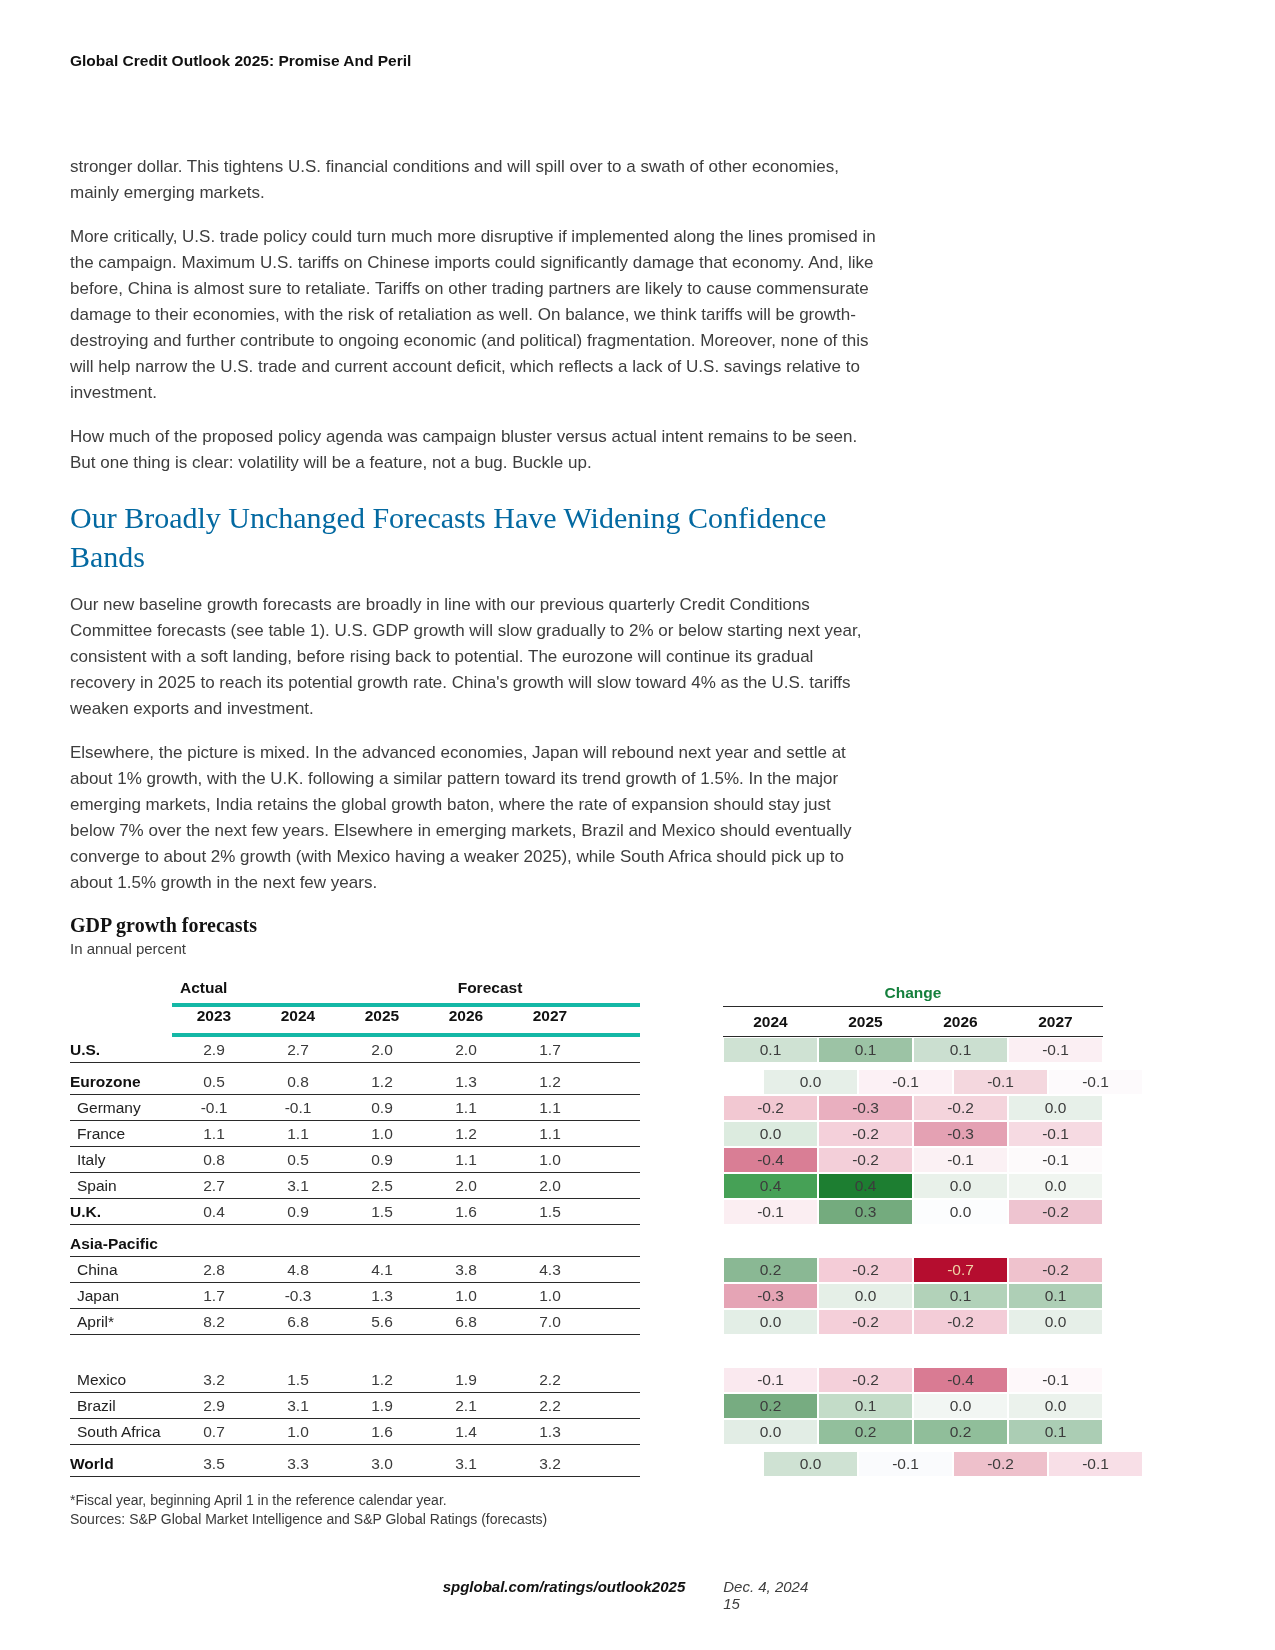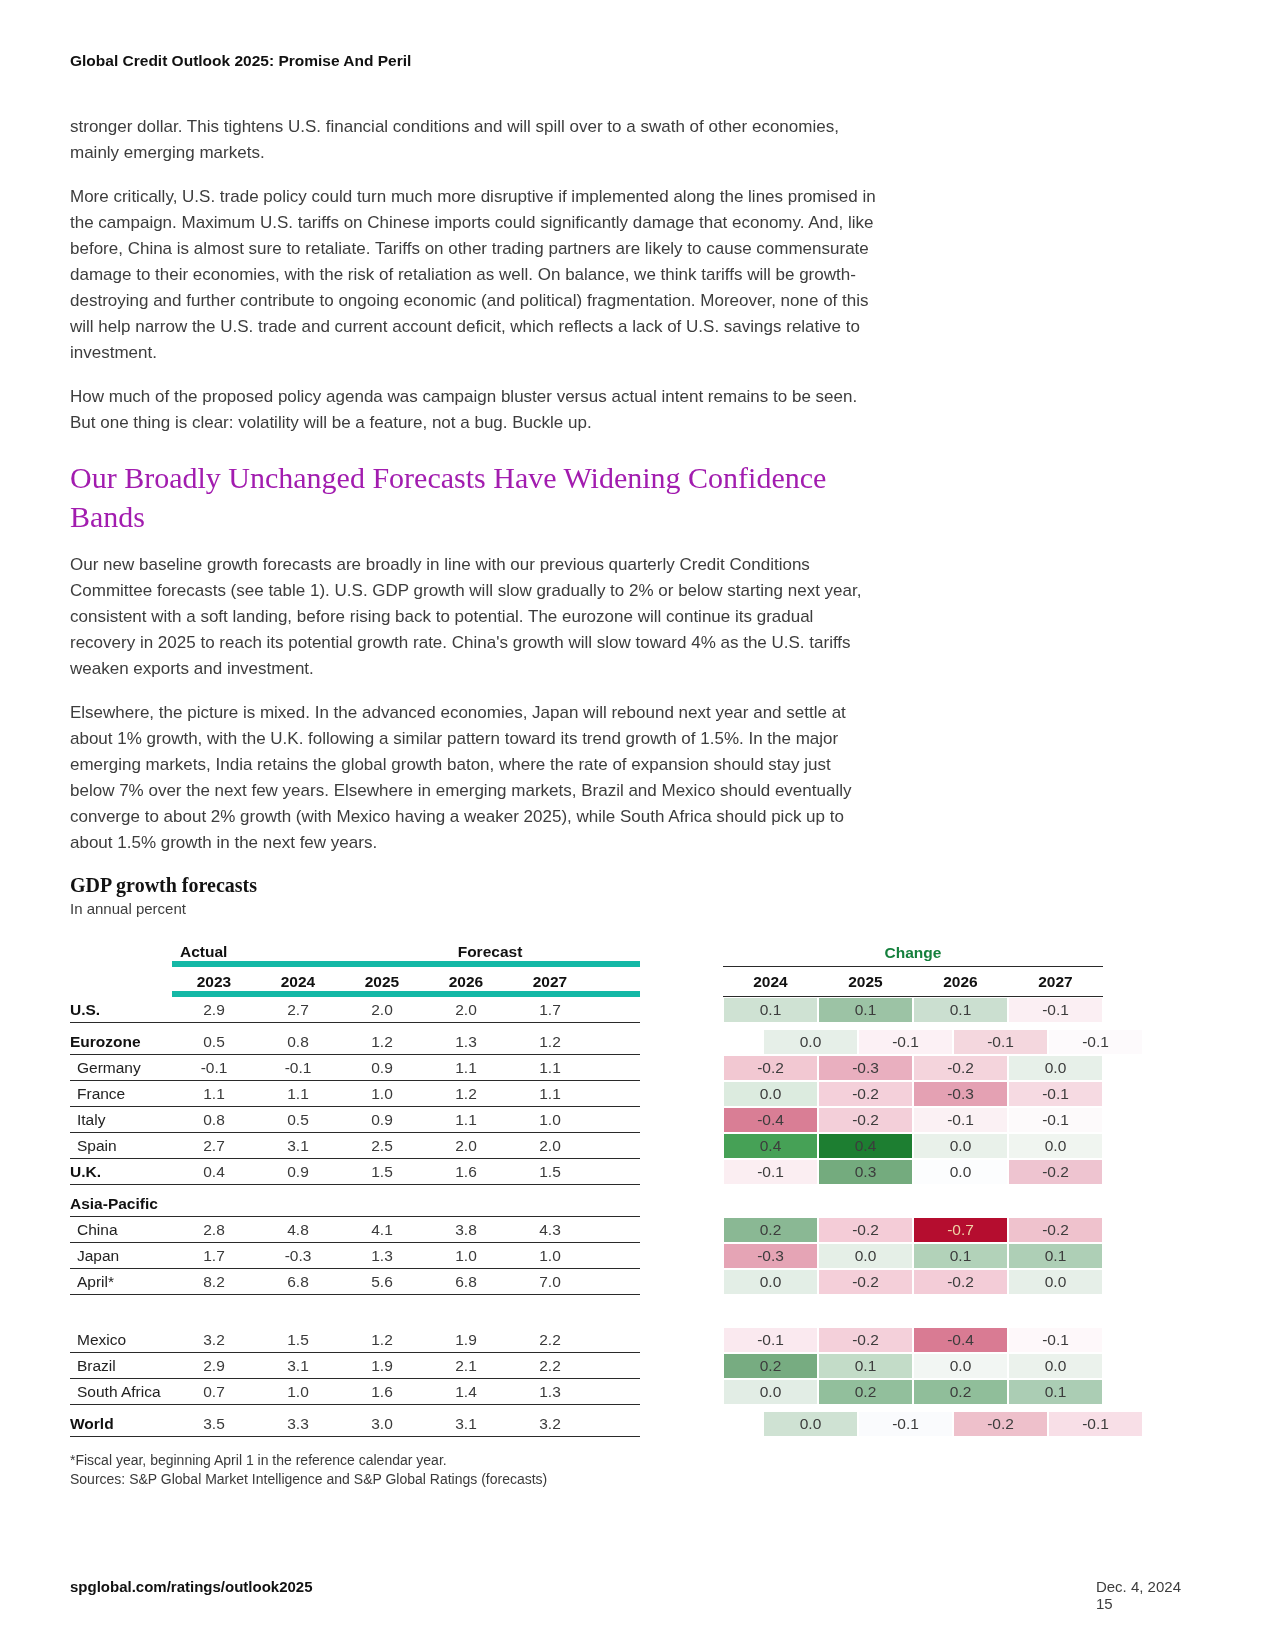--- a/index.html
+++ b/index.html
@@ -7,33 +7,33 @@
   body {
     width: 1275px; height: 1650px;
     position: relative; overflow: hidden;
     font-family: "Liberation Sans", sans-serif;
     color: #3d3d3d;
   }
   .page { position: absolute; inset: 0; padding: 52px 130px 0 70px; }
 
   .running-header {
     font-size: 15.5px; font-weight: bold; color: #111;
-    margin-bottom: 44px;
+    margin-bottom: 84px;
   }
 
   .body-copy { width: 806px; }
   .body-copy p {
     font-size: 17px; line-height: 26px; color: #3d3d3d;
     margin-bottom: 18px;
   }
 
   h1.section-heading {
     font-family: "Liberation Serif", serif;
     font-weight: 500;
-    font-size: 30px; line-height: 39px; color: #a21caf;
+    font-size: 30px; line-height: 39px; color: #0369a1;
     width: 806px;
     margin: 22px 0 16px 0;
   }
 
   .table-title {
     font-family: "Liberation Serif", serif;
     font-size: 20px; font-weight: bold; color: #121212;
     margin-top: 12px;
   }
   .table-subtitle { font-size: 15px; color: #3d3d3d; margin-top: 3px; }
@@ -52,22 +52,22 @@
   .tleft.nob { border-bottom: none; }
 
   .tlabel { width: 102px; white-space: nowrap; color: #222; flex: 0 0 auto; }
   .tlabel.b { font-weight: bold; color: #111; }
   .tlabel.ind { padding-left: 7px; }
 
   .tval { width: 84px; text-align: center; color: #3a3a3a; flex: 0 0 auto; }
   .tval.b { font-weight: bold; color: #111; }
 
   .gline {
-    width: 468px; height: 100%; display: flex; align-items: flex-end;
-    border-bottom: 6px solid #14b8a6;
+    width: 468px; height: 100%; display: flex; align-items: flex-start;
+    border-bottom: 4px solid #14b8a6;
   }
   .gactual { width: 168px; padding-left: 8px; font-weight: bold; color: #111; }
   .gforecast { width: 300px; text-align: center; font-weight: bold; color: #111; }
 
   .tgapcol { width: 83px; flex: 0 0 auto; }
 
   .tright { width: 380px; display: flex; }
   .gchange {
     height: 100%; border-bottom: 1px solid #2a2a2a;
     display: flex; align-items: center; justify-content: center;
@@ -79,22 +79,23 @@
   .cchip {
     width: 93px; height: 24px; margin: 1px;
     display: flex; align-items: center; justify-content: center;
     color: #3c3c3c; flex: 0 0 auto;
   }
 
   .footnotes { margin-top: 14px; font-size: 14px; line-height: 19px; color: #3a3a3a; }
 
   .page-footer {
     position: absolute; left: 70px; right: 132px; top: 1578px;
-    display: flex; justify-content: space-between; align-items: baseline;
+    display: flex; justify-content: center; align-items: baseline;
     font-size: 15px;
+    font-style: italic;
   }
   .footer-url { font-weight: bold; color: #111; }
   .footer-right { display: flex; align-items: baseline; color: #3d3d3d; flex-direction: column; }
   .footer-page { margin-left: 38px; color: #3d3d3d; }
 </style>
 </head>
 <body>
 
 <div class="page">
 

